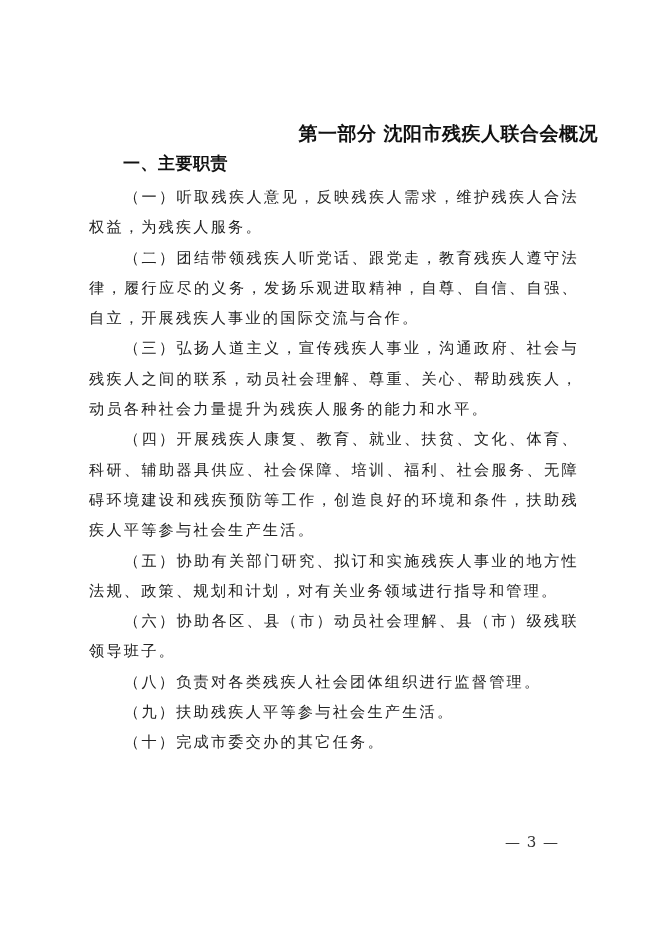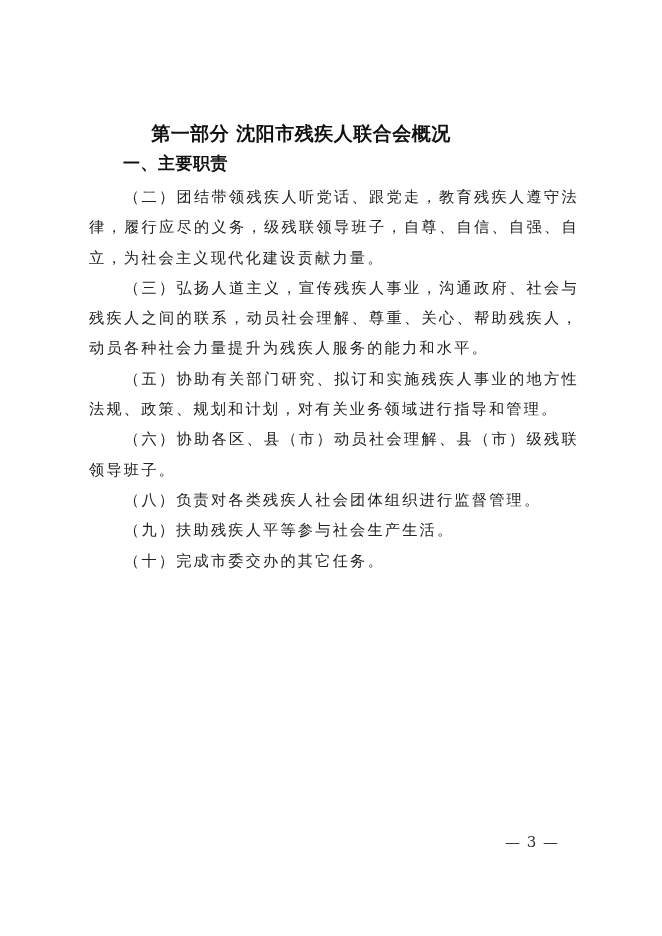--- a/index.html
+++ b/index.html
@@ -20,21 +20,21 @@
       left: 0; top: 0;
       width: 662px;
       height: 936px;
       background: #ffffff;
     }
     .title {
       position: absolute;
       top: 121px;
       left: 0;
       width: 598px;
-      text-align: center;
+      text-align: right;
       font-family: "DejaVu Sans", "Liberation Sans", sans-serif;
       font-weight: bold;
       font-size: 19px;
       letter-spacing: 0.5px;
       color: #111;
       margin: 0;
       padding-left: 4px;
       box-sizing: border-box;
     }
     .section-heading {
@@ -76,22 +76,24 @@
     }
   </style>
 </head>
 <body>
 
 <div class="page">
   <h1 class="title">第一部分 沈阳市残疾人联合会概况</h1>
   <h2 class="section-heading">一、主要职责</h2>
 
   <div class="body">
-    <p class="para">（二）团结带领残疾人听党话、跟党走，教育残疾人遵守法律，履行应尽的义务，级残联领导班子，自尊、自信、自强、自立，为社会主义现代化建设贡献力量。</p>
+    <p class="para">（一）听取残疾人意见，反映残疾人需求，维护残疾人合法权益，为残疾人服务。</p>
+    <p class="para">（二）团结带领残疾人听党话、跟党走，教育残疾人遵守法律，履行应尽的义务，发扬乐观进取精神，自尊、自信、自强、自立，开展残疾人事业的国际交流与合作。</p>
     <p class="para">（三）弘扬人道主义，宣传残疾人事业，沟通政府、社会与残疾人之间的联系，动员社会理解、尊重、关心、帮助残疾人，动员各种社会力量提升为残疾人服务的能力和水平。</p>
+    <p class="para">（四）开展残疾人康复、教育、就业、扶贫、文化、体育、科研、辅助器具供应、社会保障、培训、福利、社会服务、无障碍环境建设和残疾预防等工作，创造良好的环境和条件，扶助残疾人平等参与社会生产生活。</p>
     <p class="para">（五）协助有关部门研究、拟订和实施残疾人事业的地方性法规、政策、规划和计划，对有关业务领域进行指导和管理。</p>
     <p class="para">（六）协助各区、县（市）动员社会理解、县（市）级残联领导班子。</p>
     <p class="para">（八）负责对各类残疾人社会团体组织进行监督管理。</p>
     <p class="para">（九）扶助残疾人平等参与社会生产生活。</p>
     <p class="para">（十）完成市委交办的其它任务。</p>
   </div>
 
   <div class="page-number">— 3 —</div>
 </div>
 

